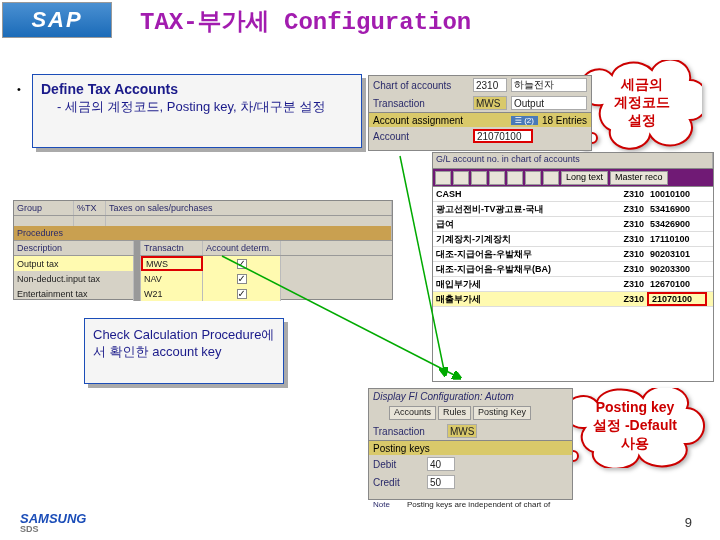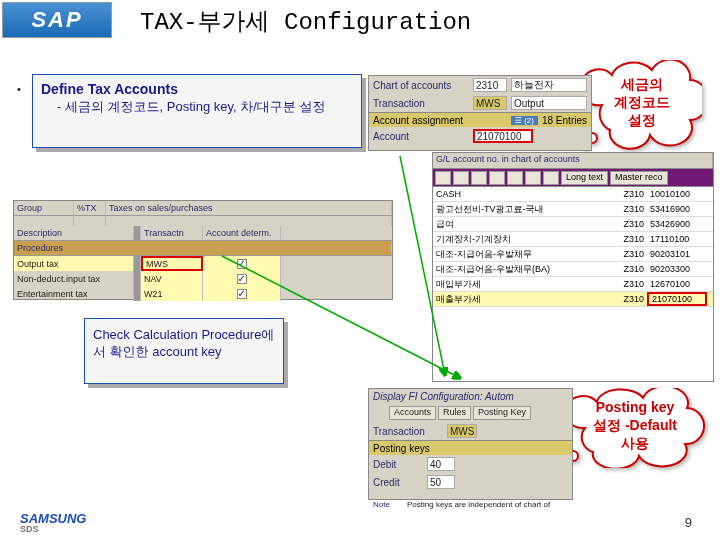--- a/index.html
+++ b/index.html
@@ -1,21 +1,21 @@
 <!DOCTYPE html>
 <html><head>
 <meta charset="utf-8">
 <style>
   * { box-sizing: border-box; margin: 0; padding: 0; }
   body { width: 720px; height: 540px; background: #fff; font-family: Arial, sans-serif; position: relative; overflow: hidden; }
   
   .sap-logo { position: absolute; top: 2px; left: 2px; width: 110px; height: 36px; background: linear-gradient(to bottom, #4a90d2, #1b6bb8); border: 1px solid #999; display: flex; align-items: center; justify-content: center; }
   .sap-logo span { color: #fff; font-weight: bold; font-size: 22px; font-style: italic; letter-spacing: 2px; }
   
-  .title { position: absolute; top: 5px; left: 140px; font-size: 24px; font-family: 'Courier New', monospace; font-weight: normal; color: #000000; }
+  .title { position: absolute; top: 5px; left: 140px; font-size: 24px; font-family: 'Courier New', monospace; font-weight: bold; color: #a21caf; }
   
   .def-box { position: absolute; top: 74px; left: 32px; width: 330px; height: 74px; border: 1px solid #1b4db8; background: #f5f5f5; box-shadow: 4px 4px 0 #aaa; padding: 6px 8px; }
   .def-box .bullet { position: absolute; left: -16px; top: 8px; color: #000; font-size: 11px; }
   .def-box .h { color: #1a1a8a; font-weight: bold; font-size: 14px; }
   .def-box .sub { color: #1a1a8a; font-size: 13px; margin-left: 16px; margin-top: 2px; line-height: 1.3; }
   
   .callout { position: absolute; filter: drop-shadow(2px 2px 2px rgba(0,0,0,.3)); }
   .callout svg { display: block; }
   .callout .txt { position: absolute; top: 50%; left: 50%; transform: translate(-50%, -55%); color: #c00; font-weight: bold; text-align: center; font-size: 14px; line-height: 1.3; white-space: nowrap; }
   
@@ -29,21 +29,21 @@
   .lbl { width: 96px; color: #2a2a6a; }
   .fld { background: #fff; border: 1px solid #aaa; height: 14px; padding: 0 2px; display: flex; align-items: center; }
   .yellow-bar { background: #d9c96a; height: 15px; display: flex; align-items: center; padding: 0 4px; color: #000; border-top: 1px solid #888; }
   .red-box { border: 2px solid #d00; }
   
   .panel-list { top: 152px; left: 432px; width: 282px; height: 230px; background: #fff; border: 1px solid #888; position: absolute; font-size: 9px; overflow: hidden; }
   .panel-list .hdr { background: #d6d2c6; height: 16px; display: flex; border-bottom: 1px solid #888; }
   .panel-list .hdr div { padding: 1px 3px; border-right: 1px solid #aaa; color: #2a2a6a; }
   .panel-list .toolbar { background: #701a75; height: 18px; border-bottom: 1px solid #888; display: flex; align-items: center; gap: 2px; padding: 0 2px; }
   .tb-btn { width: 16px; height: 14px; background: #e8e4d8; border: 1px solid #999; }
-  .list-row { display: flex; height: 15px; align-items: center; border-bottom: 1px solid #ddd; }
+  .list-row { display: flex; height: 15px; align-items: center; border-bottom: 1px solid #ddd; font-weight: bold; }
   .list-row.yel { background: #fffab0; }
   .list-row div { padding: 0 3px; white-space: nowrap; overflow: hidden; }
   .c1 { width: 178px; }
   .c2 { width: 36px; text-align: right; }
   .c3 { width: 60px; }
   
   .panel-left { top: 200px; left: 5px; width: 380px; height: 100px; margin-left: 8px; }
   .panel-left .lrow { display: flex; height: 15px; }
   .panel-left .lrow div { border-right: 1px solid #bbb; padding: 0 3px; font-size: 9px; display: flex; align-items: center; }
   .lh { background: #d6d2c6; color: #2a2a6a; border-bottom: 1px solid #999; }
@@ -187,28 +187,28 @@
   <div class="lrow lh">
     <div class="g1">Group</div>
     <div class="g2">%TX</div>
     <div class="g3">Taxes on sales/purchases</div>
   </div>
   <div class="lrow" style="height:10px">
       <div class="g1"></div>
       <div class="g2"></div>
       <div class="g3"></div>
     </div>
+  <div class="lrow lh" style="background:#c9a050">
+    <div style="flex:1">Procedures</div>
+  </div>
   <div class="lrow lh">
     <div class="p1">Description</div>
     <div class="left-divider"></div>
     <div class="p2">Transactn</div>
     <div class="p3">Account determ.</div>
-  </div>
-  <div class="lrow lh" style="background:#c9a050">
-    <div style="flex:1">Procedures</div>
   </div>
   <div id="proc-rows">
       <div class="lrow">
         <div class="p1 yel-cell" style="background:#fffab0">Output tax</div>
         <div class="left-divider"></div>
         <div class="p2 red-cell yel-cell" style="background:#fffab0">MWS</div>
         <div class="p3 yel-cell" style="text-align:center;background:#fffab0">
           <span class="chk on"></span>
         </div>
       </div>

